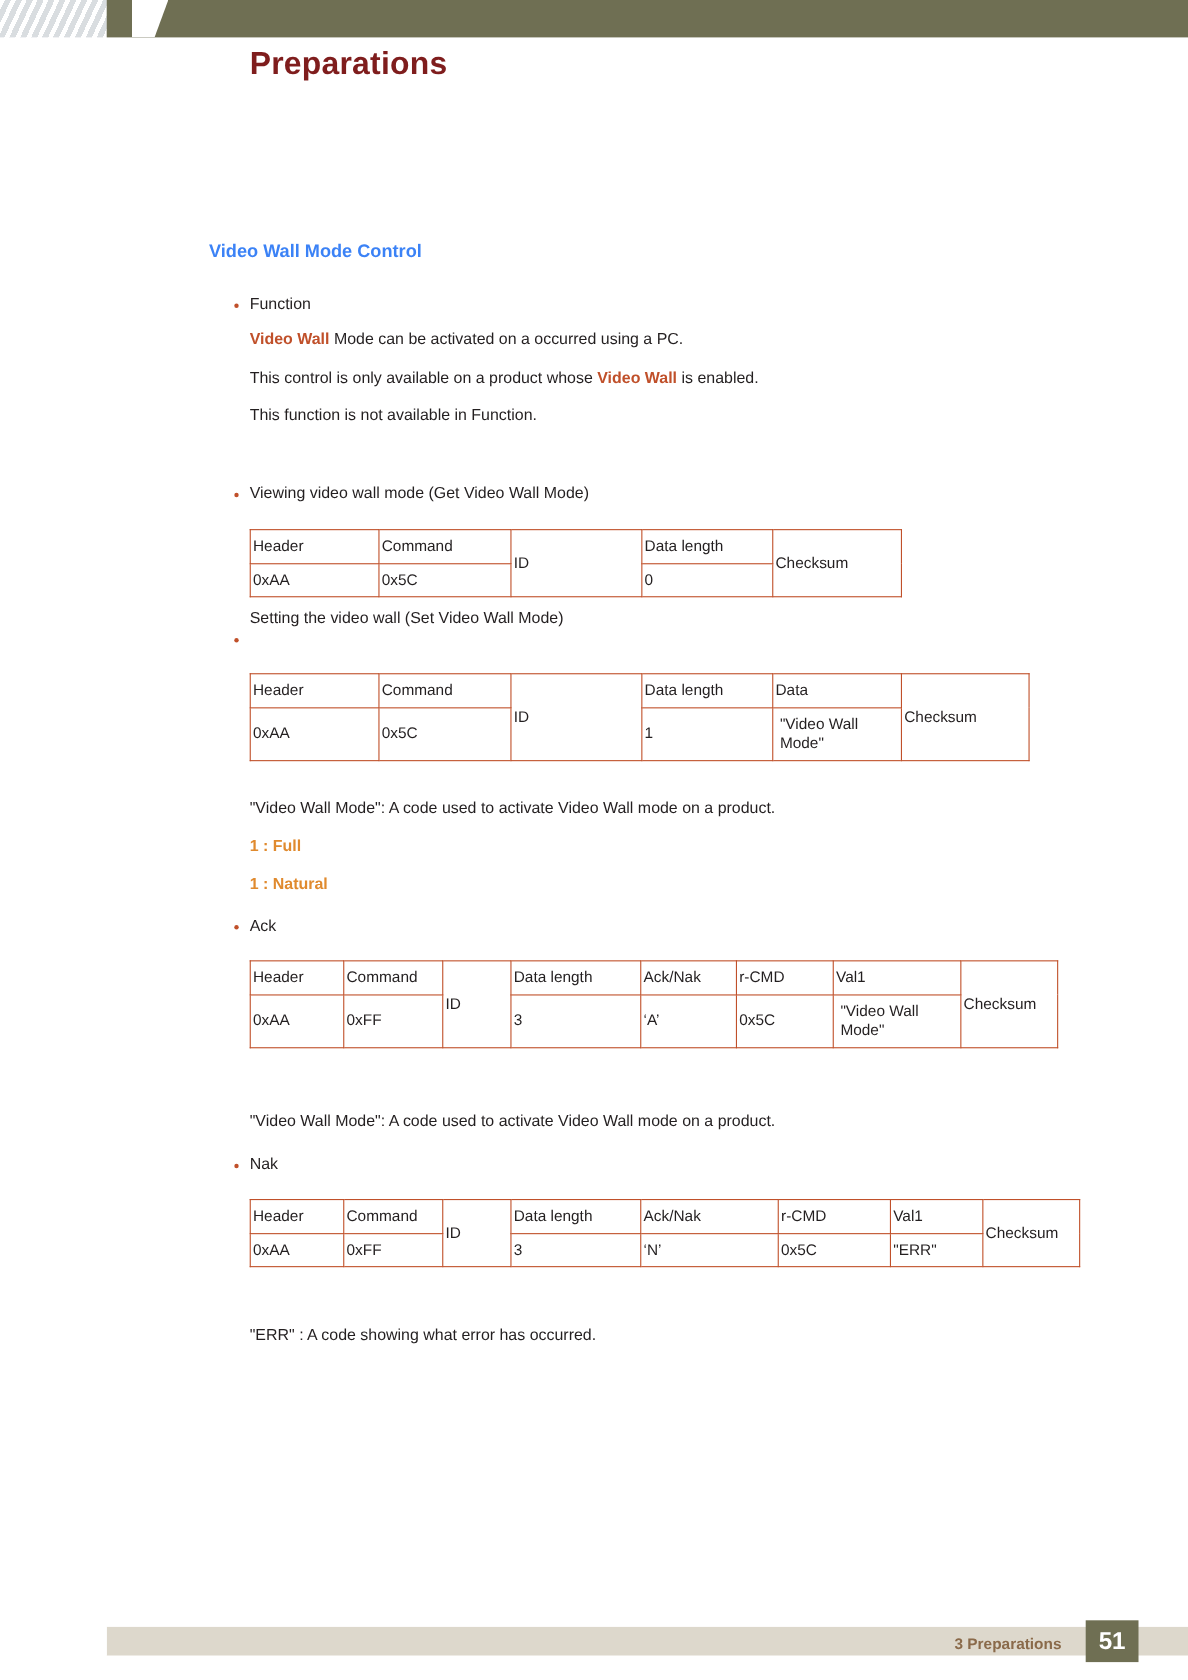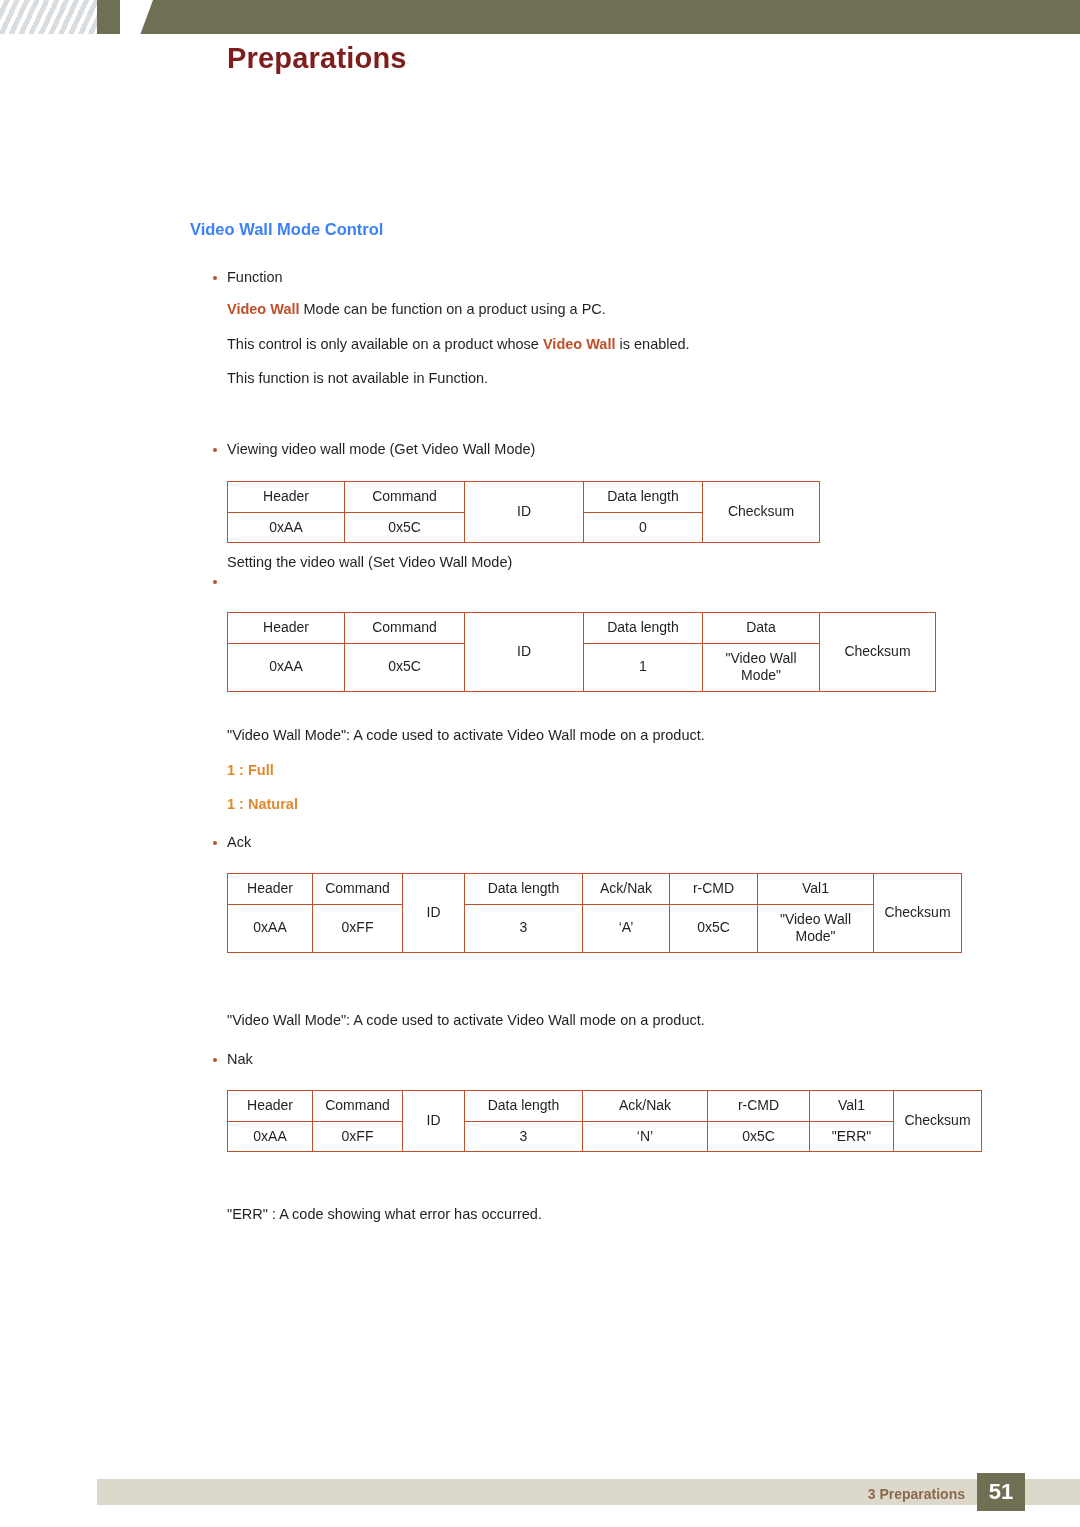--- a/index.html
+++ b/index.html
@@ -116,21 +116,20 @@
   
   table.proto {
     position: absolute;
     border-collapse: collapse;
     table-layout: fixed;
     font-size: 14px;
     color: #231f20;
   }
   table.proto td {
     border: 1px solid #c0502a;
-    text-align: center;
     vertical-align: middle;
     padding: 6px 2px;
     line-height: 1.25;
   }
   table.proto td.tall {
     padding: 6px 2px;
   }
 
   
   .footer-bar {
@@ -152,21 +151,21 @@
   .footer-text {
     position: absolute;
     right: 115px;
     bottom: 25px;
     font-size: 14px;
     font-weight: bold;
     color: #8a6a4a;
   }
   .footer-page {
     position: absolute;
-    right: 55px;
+    right: 45px;
     bottom: 16px;
     width: 48px;
     height: 38px;
     background: #6f6f53;
     color: #ffffff;
     font-size: 22px;
     font-weight: bold;
     display: flex;
     align-items: center;
     justify-content: center;
@@ -183,21 +182,21 @@
 
 <div class="page-title">Preparations</div>
 
 <div class="section-heading">Video Wall Mode Control</div>
 
 <div class="content">
 
   <div class="bullet-dot" style="left:213px; top:276px;"></div>
   <div class="bullet-row" style="left:227px; top:269px;">Function</div>
 
-  <div class="para" style="left:227px; top:301px;"><span class="hl-red">Video Wall</span><span> Mode can be function on a product using a PC.</span></div>
+  <div class="para" style="left:227px; top:301px;"><span class="hl-red">Video Wall</span><span> Mode can be activated on a occurred using a PC.</span></div>
 
   <div class="para" style="left:227px; top:336px;"><span>This control is only available on a product whose </span><span class="hl-red">Video Wall</span><span> is enabled.</span></div>
 
   <div class="para" style="left:227px; top:370px;">This function is not available in Function.</div>
 
   <div class="bullet-dot" style="left:213px; top:448px;"></div>
   <div class="bullet-row" style="left:227px; top:441px;">Viewing video wall mode (Get Video Wall Mode)</div>
 
   <table class="proto" style="left:227px; top:481px; width:592px;">
     <colgroup>

